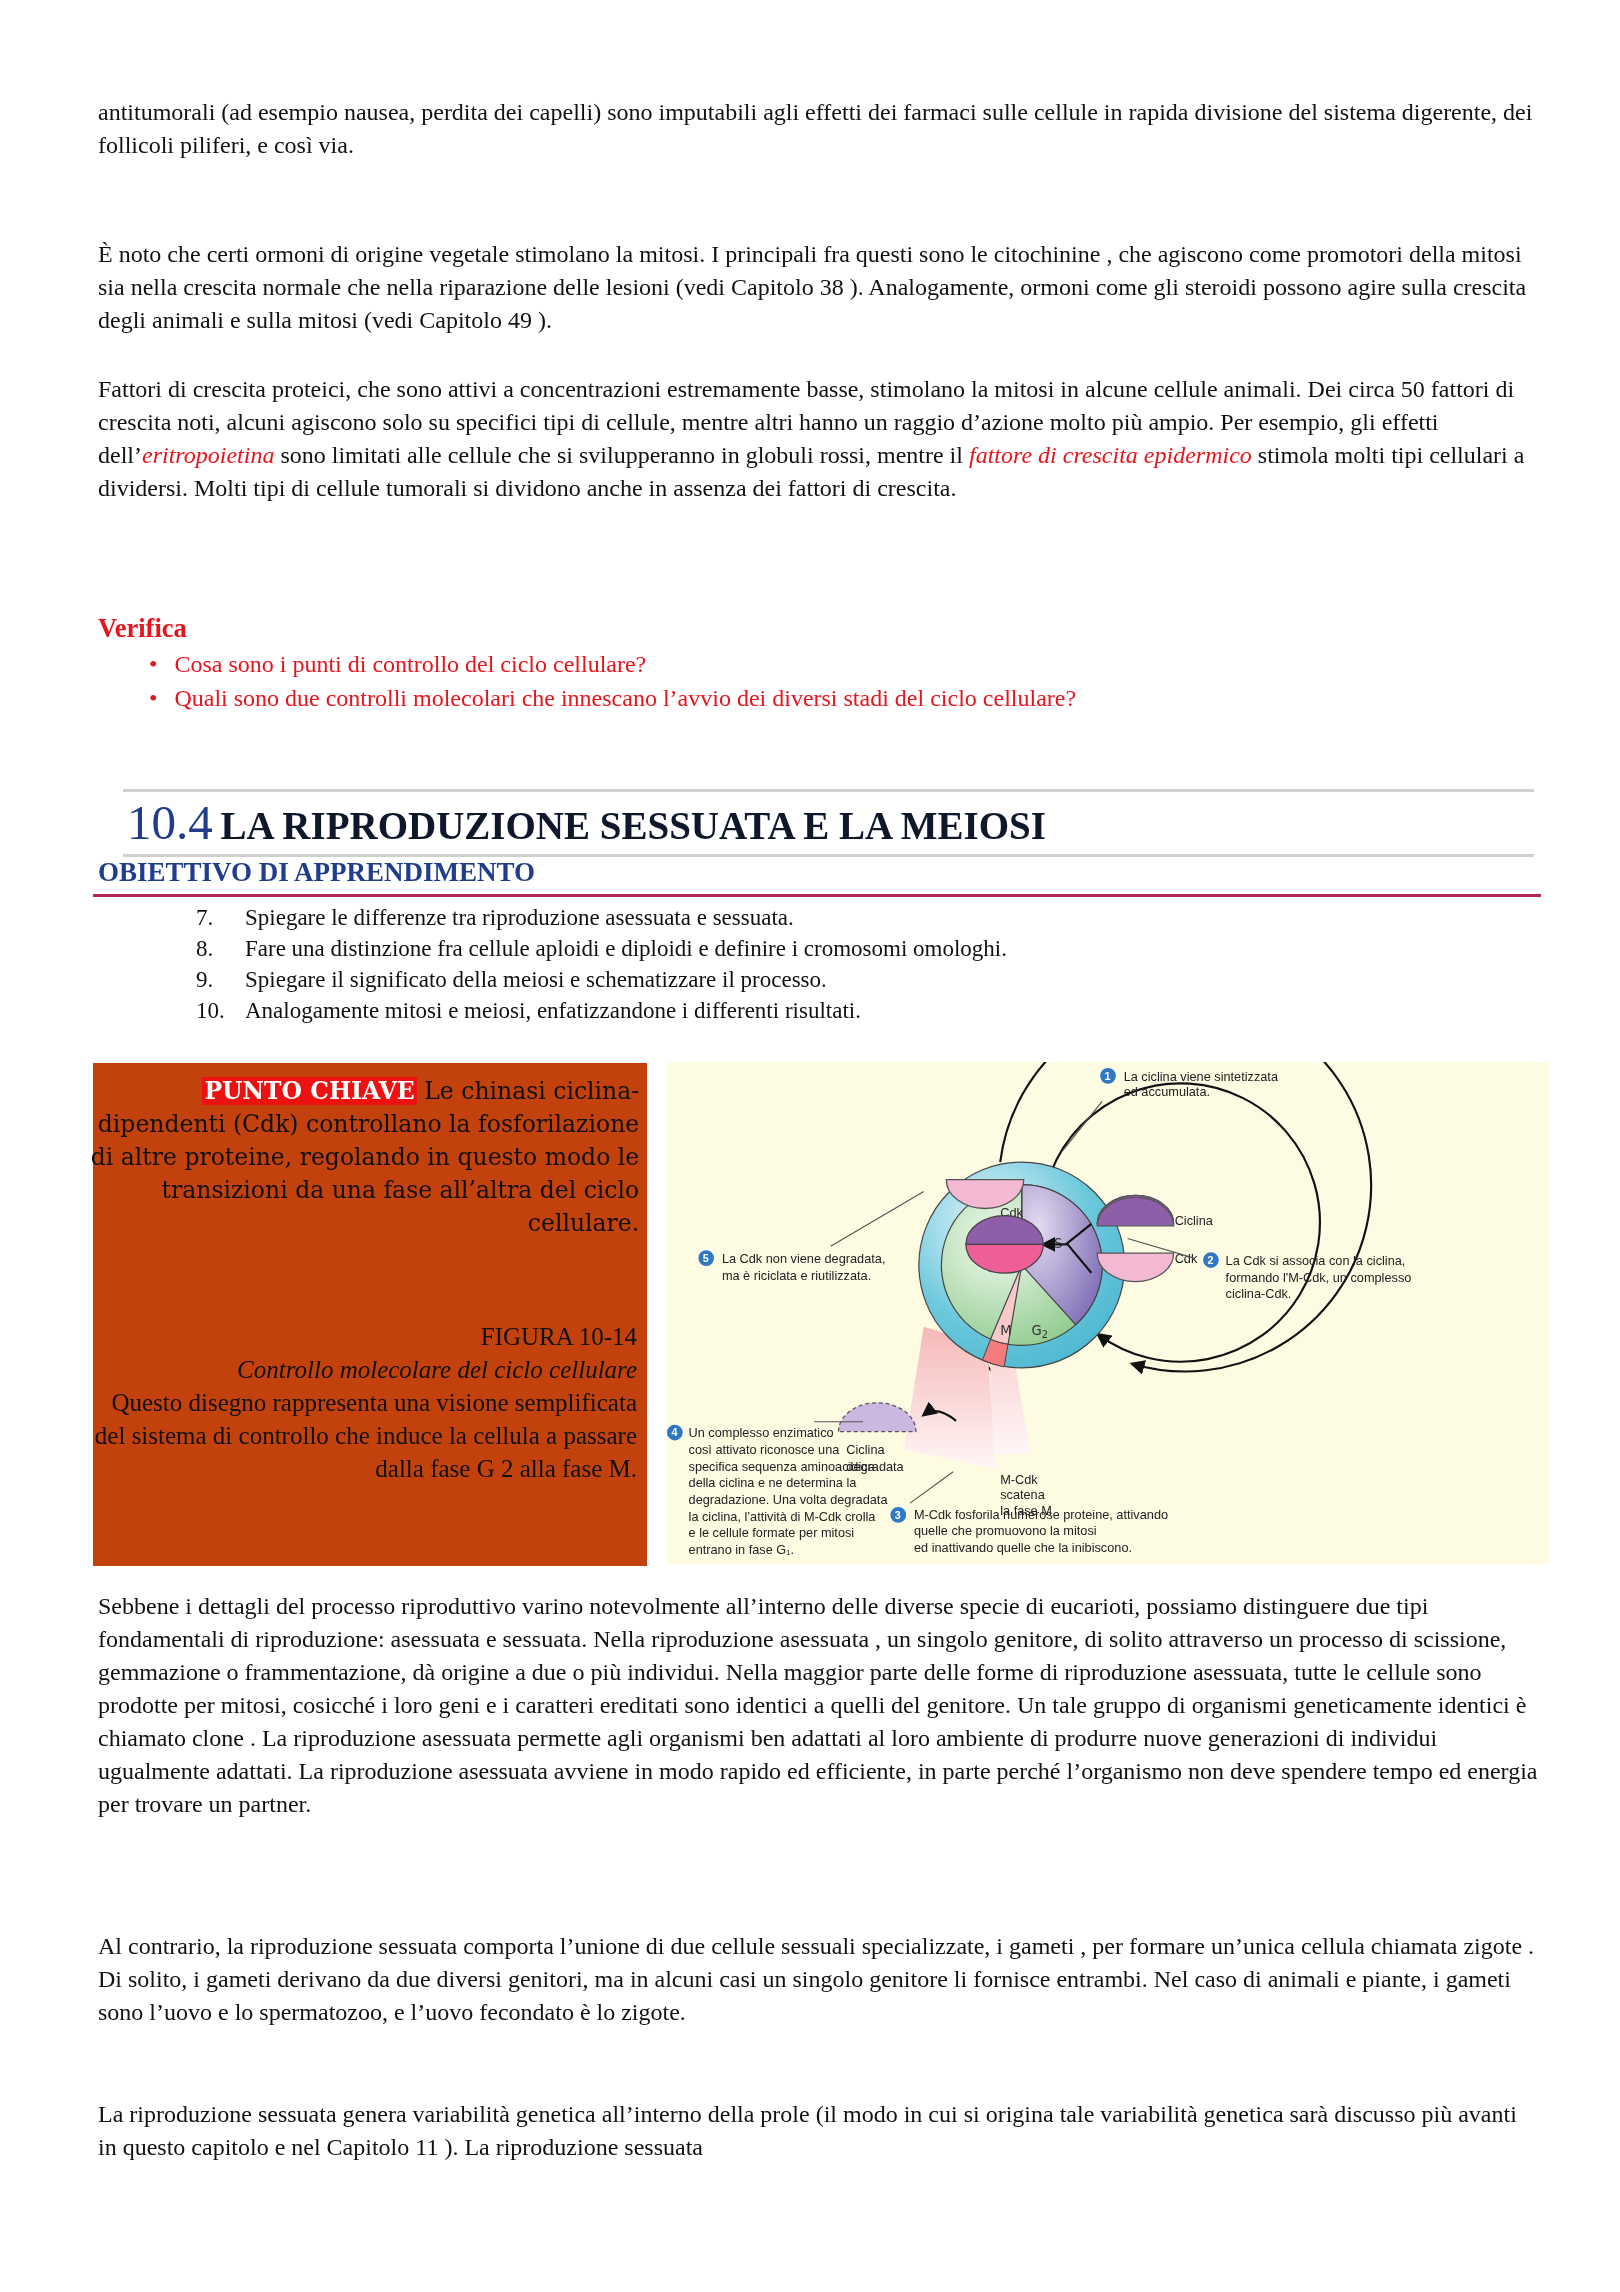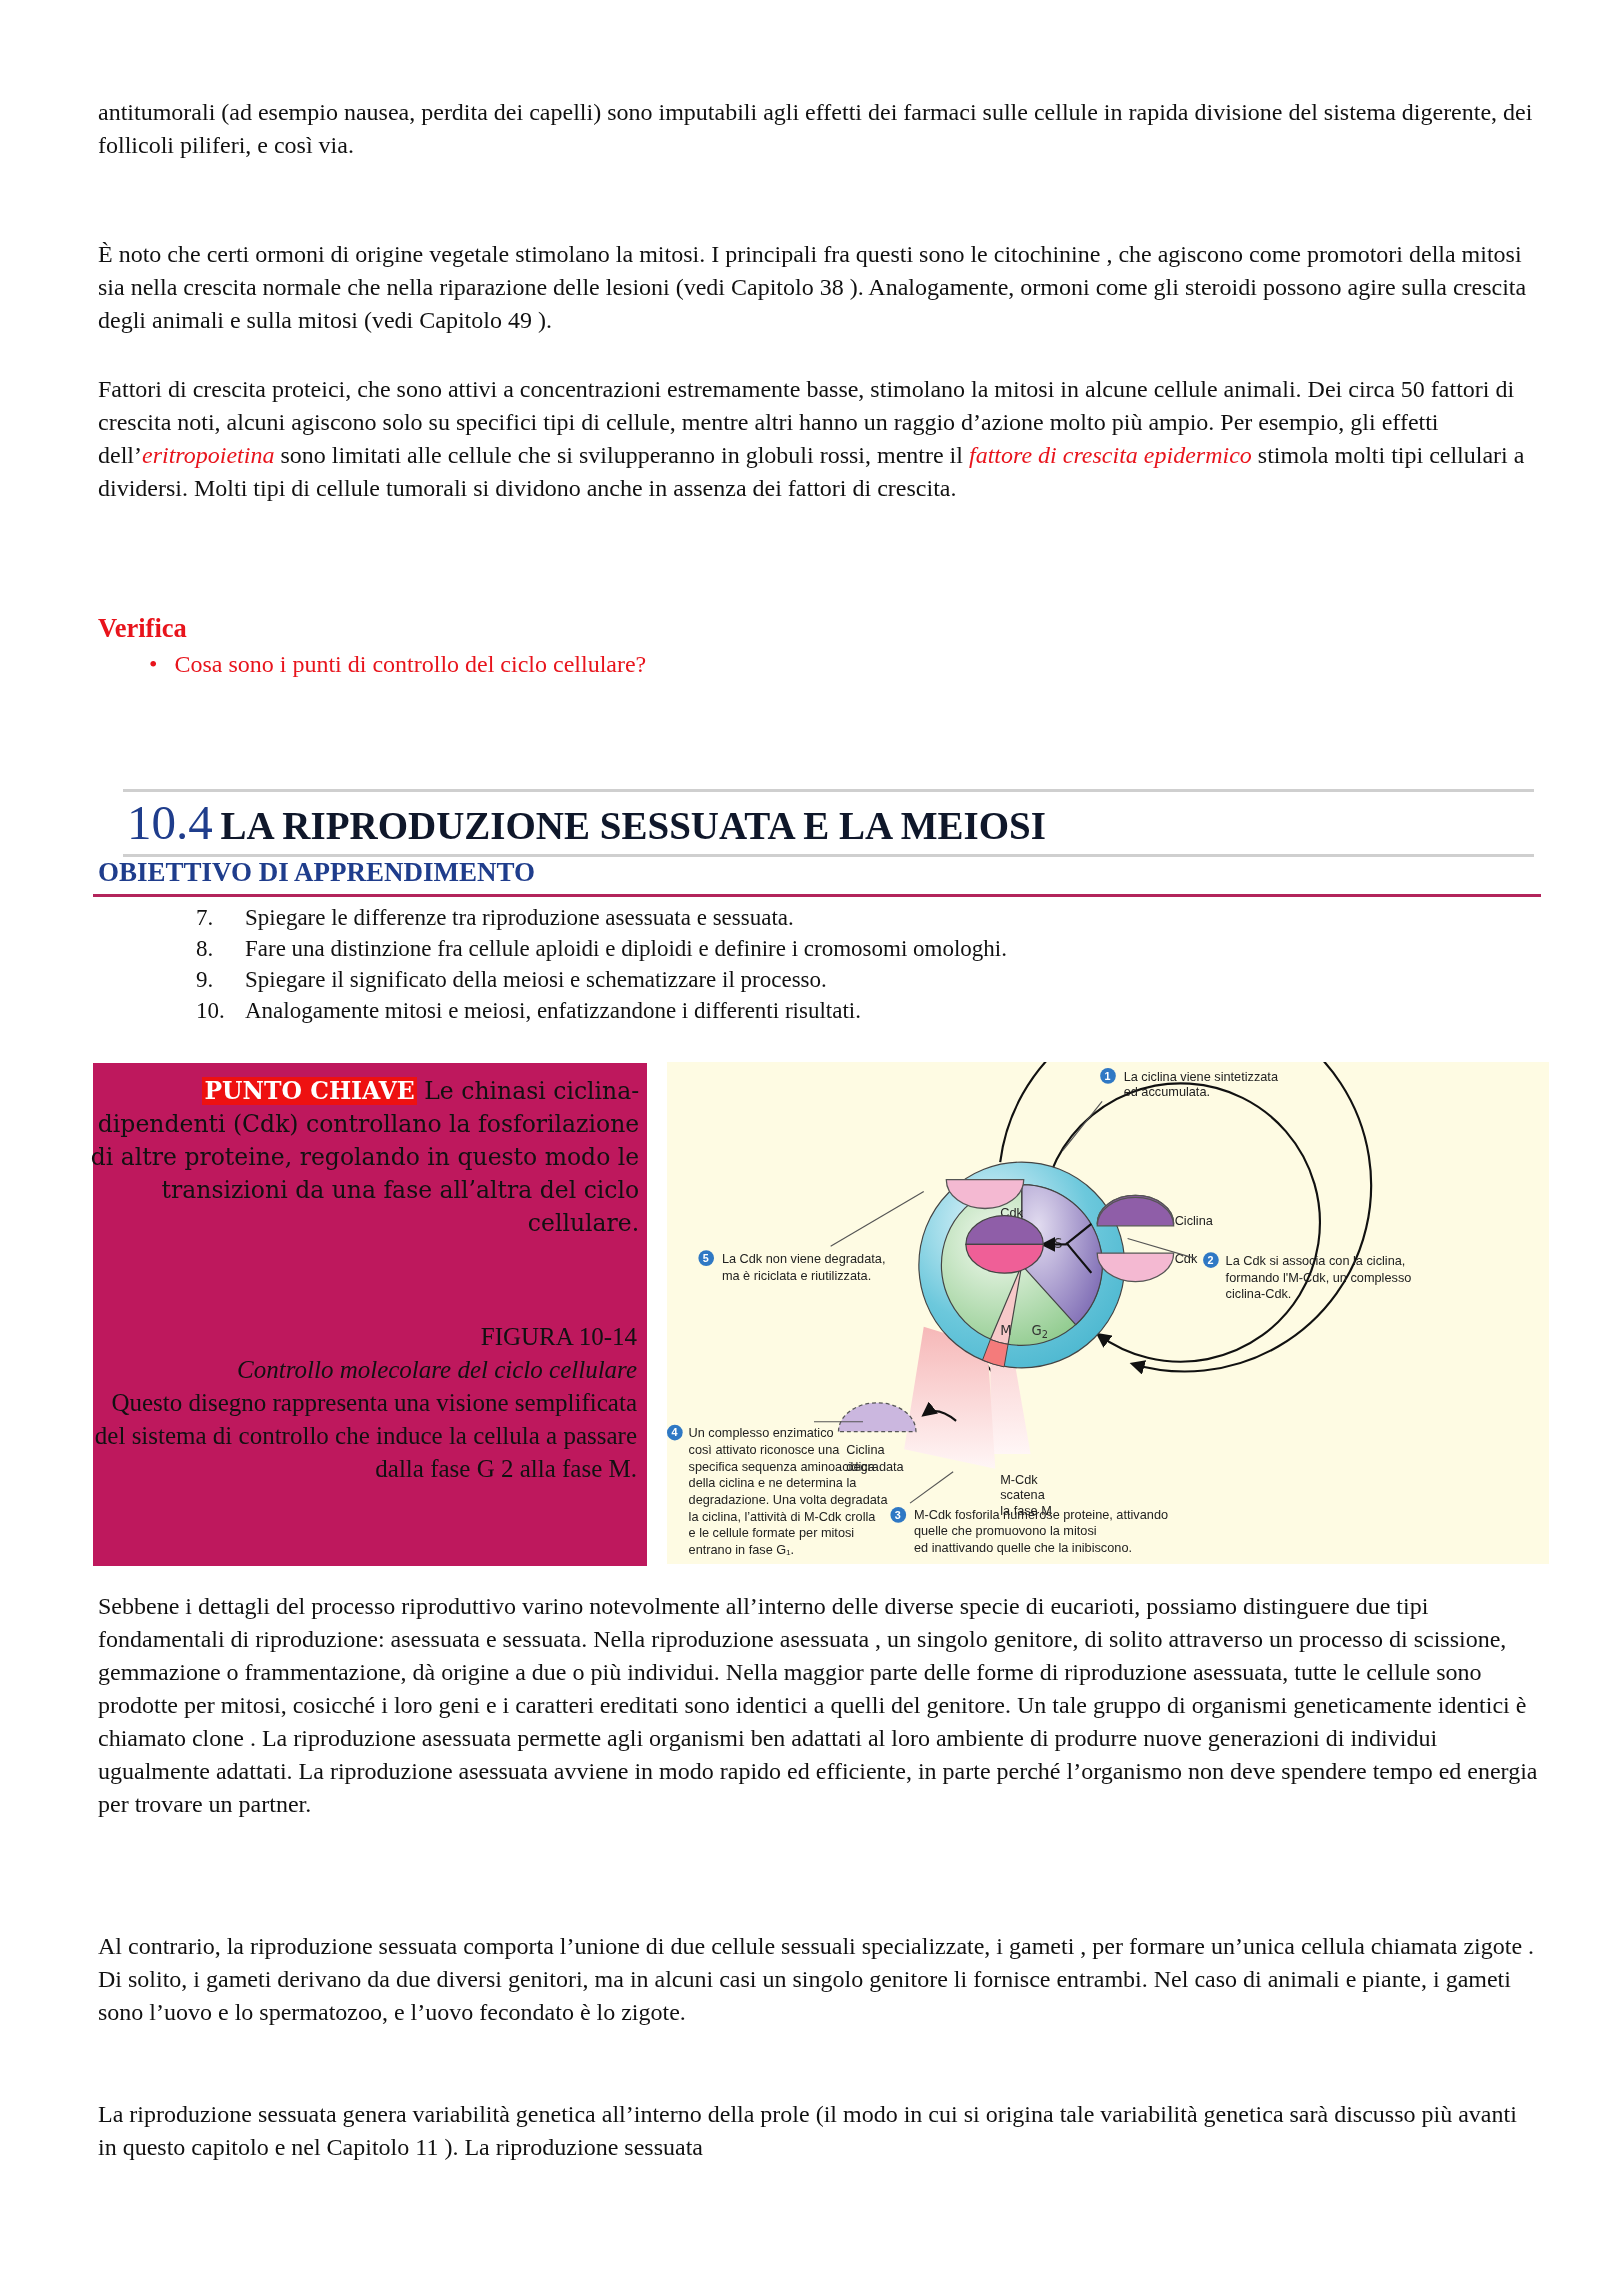--- a/index.html
+++ b/index.html
@@ -25,21 +25,21 @@
   .sec-heading { position:absolute; left:127px; top:794px; white-space:nowrap; font-family:"Liberation Serif",serif; }
   .sec-num { font-size:49px; color:#1f3d8c;font-family:Liberation Serif, serif; }
   .sec-title { font-size:39px; font-weight:bold; color:#0f172a; margin-left:7.8px; }
   .obj-heading { position:absolute; left:98px; top:857px; font-size:27px; font-weight:bold; color:#1f3d8c;
            font-family:"Liberation Serif",serif; }
   .rule-magenta { position:absolute; left:93px; top:894px; width:1448px; height:2.9px; background:#b3245b; }
   .obj-list { position:absolute; left:196px; top:902px; margin:0; padding:0; list-style:none;
            font-family:"Liberation Serif",serif; font-size:23px; line-height:31px; }
   .obj-list li { display:flex; }
   .obj-list .num { width:49px; }
-  .keybox { position:absolute; left:93px; top:1063px; width:554px; height:503px; background:#be185d; }
+  .keybox { position:absolute; left:93px; top:1063px; width:554px; height:503px; background:#c2410c; }
   .key-text { position:absolute; right:7.8px; top:11.8px; width:549px; text-align:right; font-size:25px; line-height:33px;
            font-family:"DejaVu Serif",serif; font-size:23.5px; }
   .key-badge { background:#ee1111; color:#fff; font-weight:bold; padding:0 2px; }
   .fig-caption { position:absolute; right:10px; top:257px; width:549px; text-align:right; font-family:Liberation Serif, serif;
            font-size:25px; line-height:33px; }
   .diagram { position:absolute; left:667px; top:1062px; width:882px; height:502px; background:#fefbe3; }
   .diagram svg { position:absolute; left:0; top:0; }
   .dlabel { font-family:"DejaVu Sans","Liberation Sans",sans-serif; font-size:13.5px; fill:#333; }
   .dsmall { font-family:"Liberation Sans","DejaVu Sans",sans-serif; font-size:13px; fill:#222; }
   .step-badge { fill:#2f78c4; }
@@ -59,20 +59,21 @@
   <p>È noto che certi ormoni di origine vegetale stimolano la mitosi. I principali fra questi sono le citochinine , che agiscono come promotori della mitosi sia nella crescita normale che nella riparazione delle lesioni (vedi Capitolo 38 ). Analogamente, ormoni come gli steroidi possono agire sulla crescita degli animali e sulla mitosi (vedi Capitolo 49 ).</p>
 </div>
 
 <div class="para" id="p3">
   <p><span>Fattori di crescita proteici, che sono attivi a concentrazioni estremamente basse, stimolano la mitosi in alcune cellule animali. Dei circa 50 fattori di crescita noti, alcuni agiscono solo su specifici tipi di cellule, mentre altri hanno un raggio d’azione molto più ampio. Per esempio, gli effetti dell’</span><span class="red italic">eritropoietina</span><span> sono limitati alle cellule che si svilupperanno in globuli rossi, mentre il </span><span class="red italic">fattore di crescita epidermico</span><span> stimola molti tipi cellulari a dividersi. Molti tipi di cellule tumorali si dividono anche in assenza dei fattori di crescita.</span></p>
 </div>
 
 <div class="verifica-title">Verifica</div>
 <ul class="verifica-list">
   <li>Cosa sono i punti di controllo del ciclo cellulare?</li>
+  <li>Quali sono due controlli molecolari che innescano l’avvio dei diversi stadi del ciclo cellulare?</li>
 </ul>
 
 <div class="rule-gray" id="rule1"></div>
 <div class="sec-heading">
   <span class="sec-num">10.4</span><span class="sec-title">LA RIPRODUZIONE SESSUATA E LA MEIOSI</span>
 </div>
 <div class="rule-gray" id="rule2"></div>
 <div class="obj-heading">OBIETTIVO DI APPRENDIMENTO</div>
 <div class="rule-magenta"></div>
 <ul class="obj-list">

